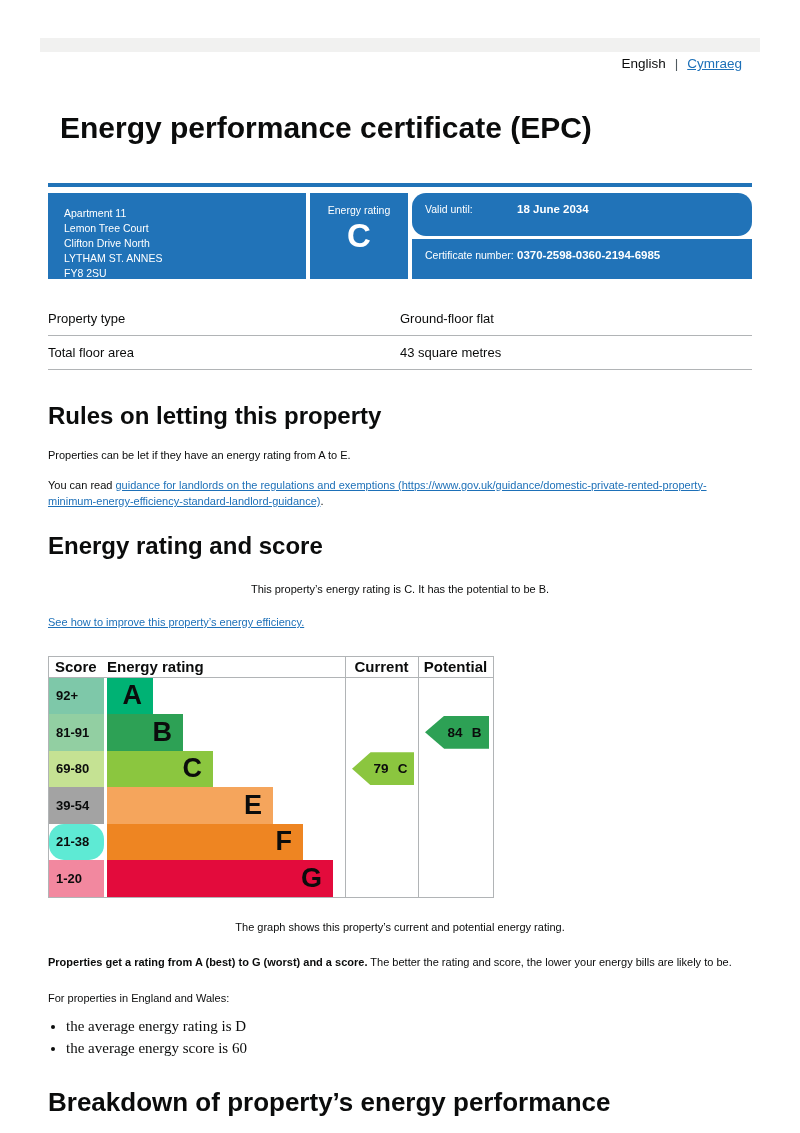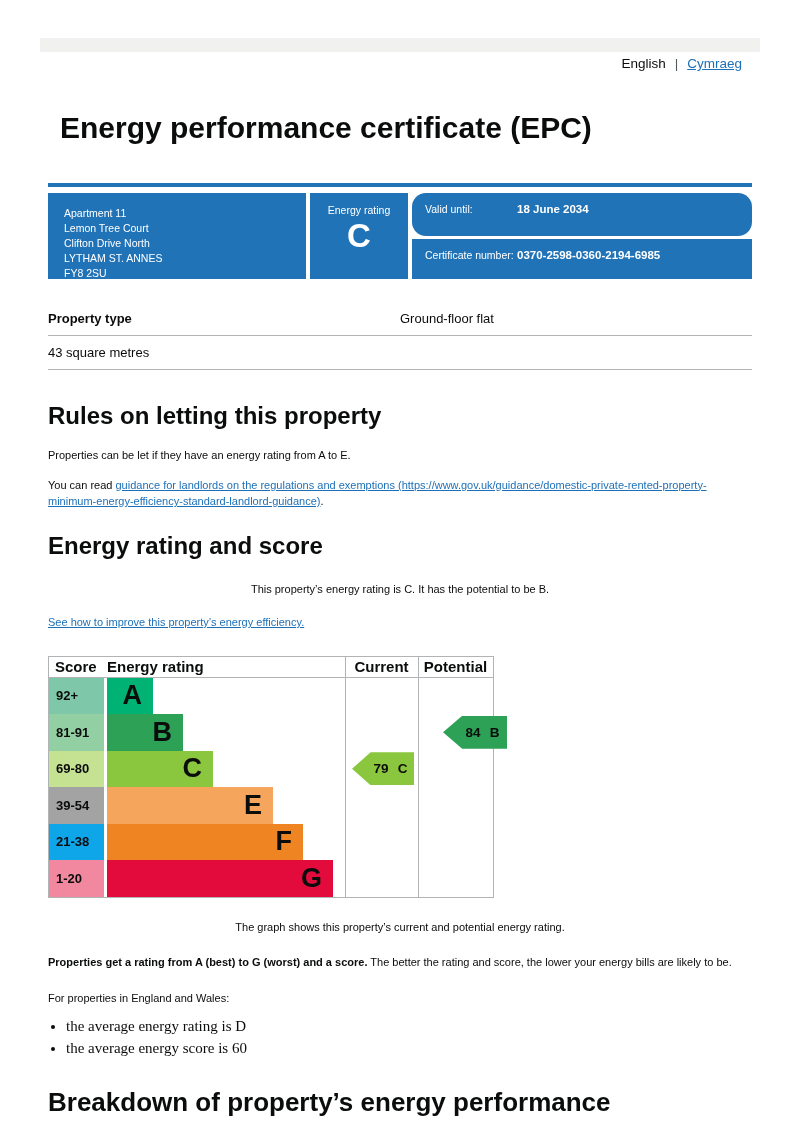--- a/index.html
+++ b/index.html
@@ -23,21 +23,21 @@
   .p-rating .lbl { font-size:10.5px; }
   .p-rating .val { font-size:33px; font-weight:bold; margin-top:1px; }
   .p-meta { flex:1; display:flex; flex-direction:column; gap:3px; }
   .meta-row { background:#2173b8; color:#fff; display:flex; padding:9px 13px; }
   .meta-row.r1 { flex:44;border-radius:14px; } .meta-row.r2 { flex:39; }
   .meta-row .lbl { width:92px; font-size:10.5px; line-height:1.35; }
   .meta-row .val { font-size:11.5px; font-weight:bold; padding-top:1px; }
 
   .proptable { margin:23px 0 0 48px; width:704px; }
   .prow { display:flex; padding:9px 0; border-bottom:1px solid #b1b4b6; font-size:13px; }
-  .prow .plabel { width:352px; font-weight:bold; }
+  .prow .plabel { width:352px; font-weight:normal; }
 
   h2.section { font-size:24px; font-weight:bold; margin:22px 0 0 48px; }
   h2.rules { margin-top:32px; }
   h2.breakdown { font-size:26px; margin-top:30px; }
   p.small { font-size:11px; margin:17px 48px 0 48px; line-height:1.5; }
   p.longlink { margin-top:13px; }
   p.improve { margin-top:17px; }
   p.mt21 { margin-top:21px;text-align:center; }
   p.mt19 { margin-top:19px; }
 
@@ -55,21 +55,21 @@
   .epc-score { width:55px; padding-left:7px; display:flex; align-items:center;
                font-weight:bold; font-size:13px; }
   .epc-gap { width:3px; background:#fff; }
   .epc-bar { display:flex; align-items:center; justify-content:flex-end;
              padding-right:11px; font-weight:bold; font-size:27px; }
   .epc-arrow { position:absolute; height:33px; display:flex; align-items:center;
                justify-content:center; gap:9px; padding-left:15px;
                font-weight:bold; font-size:13.5px;
                clip-path:polygon(0 50%, 30% 0, 100% 0, 100% 100%, 30% 100%); }
   #arrow-current { width:62px; left:303px; }
-  #arrow-potential { width:64px; left:394px; }
+  #arrow-potential { width:64px; left:376px; }
 
   ul.avg { margin:12px 0 0 66px; font-size:15px; }
   ul.avg li { margin-bottom:5px;font-family:Liberation Serif, serif; }
 </style>
 </head>
 <body>
 
 <div class="topbar"></div>
 
 <div class="langbar">
@@ -103,20 +103,21 @@
     </div>
   </div>
 </div>
 
 <div class="proptable">
   <div class="prow">
     <div class="plabel">Property type</div>
     <div class="pvalue">Ground-floor flat</div>
   </div>
   <div class="prow">
+    <div class="plabel">Total floor area</div>
     <div class="pvalue">43 square metres</div>
   </div>
 </div>
 
 <h2 class="section rules">Rules on letting this property</h2>
 <p class="small">Properties can be let if they have an energy rating from A to E.</p>
 <p class="small longlink"><span>You can read </span><a href="#">guidance for landlords on the regulations and exemptions (https://www.gov.uk/guidance/domestic-private-rented-property-minimum-energy-efficiency-standard-landlord-guidance)</a><span>.</span></p>
 
 <h2 class="section">Energy rating and score</h2>
 <p class="small mt21">This property’s energy rating is C. It has the potential to be B.</p>
@@ -144,21 +145,21 @@
         <div class="epc-score" style="background: rgb(197, 226, 147);">69-80</div>
         <div class="epc-gap"></div>
         <div class="epc-bar" style="background: rgb(139, 198, 63); width: 106px;">C</div>
       </div>
       <div class="epc-row">
         <div class="epc-score" style="background: #a3a3a3; text-align: center;">39-54</div>
         <div class="epc-gap"></div>
         <div class="epc-bar" style="background: rgb(245, 165, 92); width: 166px;">E</div>
       </div>
       <div class="epc-row">
-        <div class="epc-score" style="background: #0ea5e9;">21-38</div>
+        <div class="epc-score" style="background: #5eead4; border-radius: 15px;">21-38</div>
         <div class="epc-gap"></div>
         <div class="epc-bar" style="background: rgb(238, 133, 34); width: 196px;">F</div>
       </div>
       <div class="epc-row">
         <div class="epc-score" style="background: rgb(242, 136, 159);">1-20</div>
         <div class="epc-gap"></div>
         <div class="epc-bar" style="background: rgb(227, 11, 60); width: 226px;">G</div>
       </div>
     </div>
   <div class="vline v1"></div>

